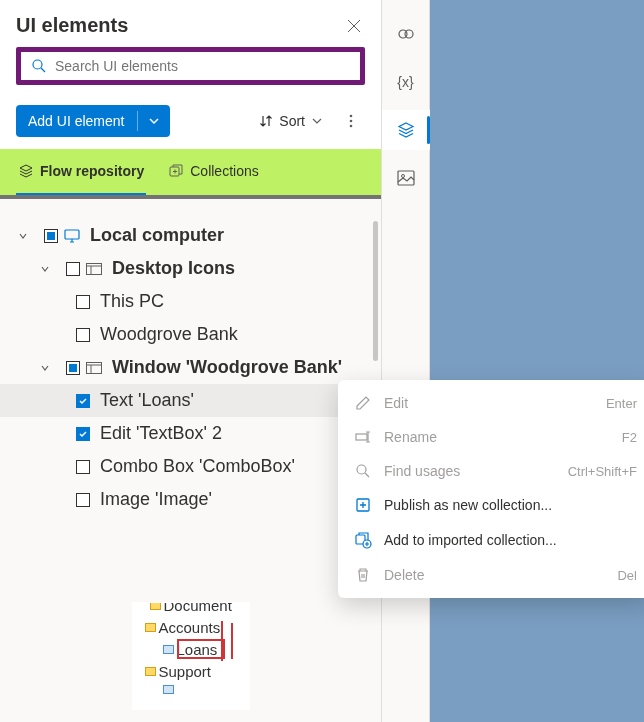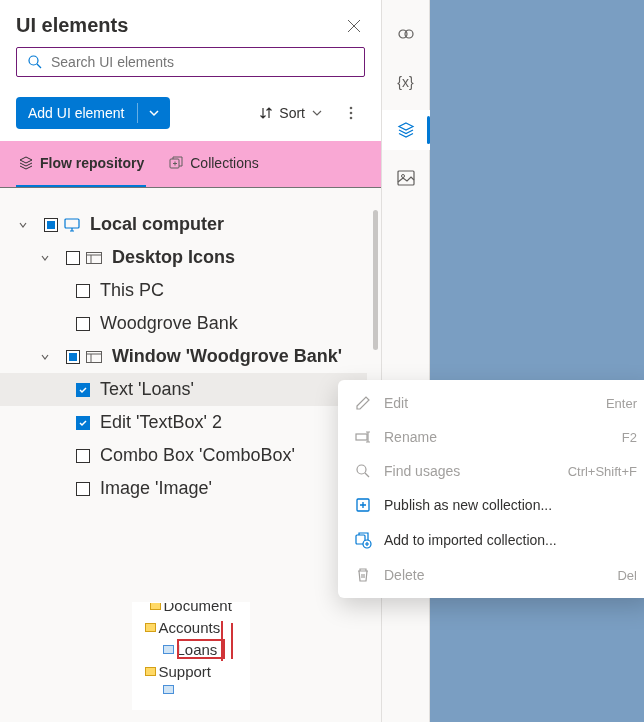--- a/index.html
+++ b/index.html
@@ -7,34 +7,34 @@
     
     .app { display: flex; width: 644px; height: 722px; }
     
     .main-panel { width: 382px; border-right: 1px solid #e1dfdd; display: flex; flex-direction: column; background: #faf9f8; }
     
     .header { padding: 14px 16px 10px 16px; display: flex; justify-content: space-between; align-items: center; background: #fff; }
     .header h1 { font-size: 20px; font-weight: 600; }
     .close-btn { background: none; border: none; font-size: 16px; color: #605e5c; cursor: pointer; padding: 4px; }
     
     .search-wrap { padding: 0 16px 12px 16px; background: #fff; }
-    .search-box { display: flex; align-items: flex-end; border: 1px solid #701a75; border-radius: 2px; padding: 6px 10px; background: #fff; }
+    .search-box { display: flex; align-items: flex-end; border: 5px solid #701a75; border-radius: 2px; padding: 6px 10px; background: #fff; }
     .search-box svg { flex-shrink: 0; margin-right: 8px; }
     .search-box input { border: none; outline: none; flex: 1; font-size: 14px; color: #605e5c; background: transparent; }
     
     .toolbar { display: flex; align-items: center; justify-content: space-between; padding: 8px 16px 12px 16px; background: #fff; }
     .add-btn { display: flex; align-items: center; background: #0078d4; color: #fff; border: none; border-radius: 4px; font-size: 14px; cursor: pointer; overflow: hidden; }
     .add-btn .label { padding: 8px 12px; }
     .add-btn .divider { width: 1px; height: 20px; background: rgba(255,255,255,0.4); }
     .add-btn .chev { padding: 8px 10px; display: flex; align-items: center; }
     .toolbar-right { display: flex; align-items: center; gap: 8px; }
     .sort-btn { display: flex; align-items: center; gap: 6px; background: none; border: none; cursor: pointer; color: #323130; font-size: 14px; padding: 6px; }
     .more-btn { background: none; border: none; cursor: pointer; padding: 6px; }
     
-    .tabs { display: flex; border-bottom: 1px solid #737373; background: #f9a8d4; padding: 0 16px; gap: 20px; text-align: right; }
+    .tabs { display: flex; border-bottom: 4px solid #737373; background: #bef264; padding: 0 16px; gap: 20px; text-align: right; }
     .tab { display: flex; align-items: center; gap: 6px; padding: 14px 2px; font-size: 14px; cursor: pointer; border-bottom: 2px solid transparent; color: #323130; }
     .tab.active { font-weight: 600; border-bottom-color: #0078d4; }
     
     .tree { flex: 1; overflow-y: auto; padding: 20px 0 8px 0; background: #faf9f8; position: relative; }
     .tree-inner { padding-right: 14px; padding-bottom: 4px; }
     .scrollbar-thumb { position: absolute; right: 3px; top: 22px; width: 5px; height: 140px; background: #c8c6c4; border-radius: 3px; }
     .tree-row { display: flex; align-items: center; padding: 6px 0 6px 16px; font-size: 18px; min-height: 32px; }
     .tree-row.selected { background: #edebe9; }
     .tree-row .caret { width: 14px; display: flex; justify-content: center; color: #605e5c; flex-shrink: 0; }
     .tree-row .chk { width: 14px; height: 14px; border: 1px solid #323130; flex-shrink: 0; display: flex; align-items: center; justify-content: center; background: #fff; }

